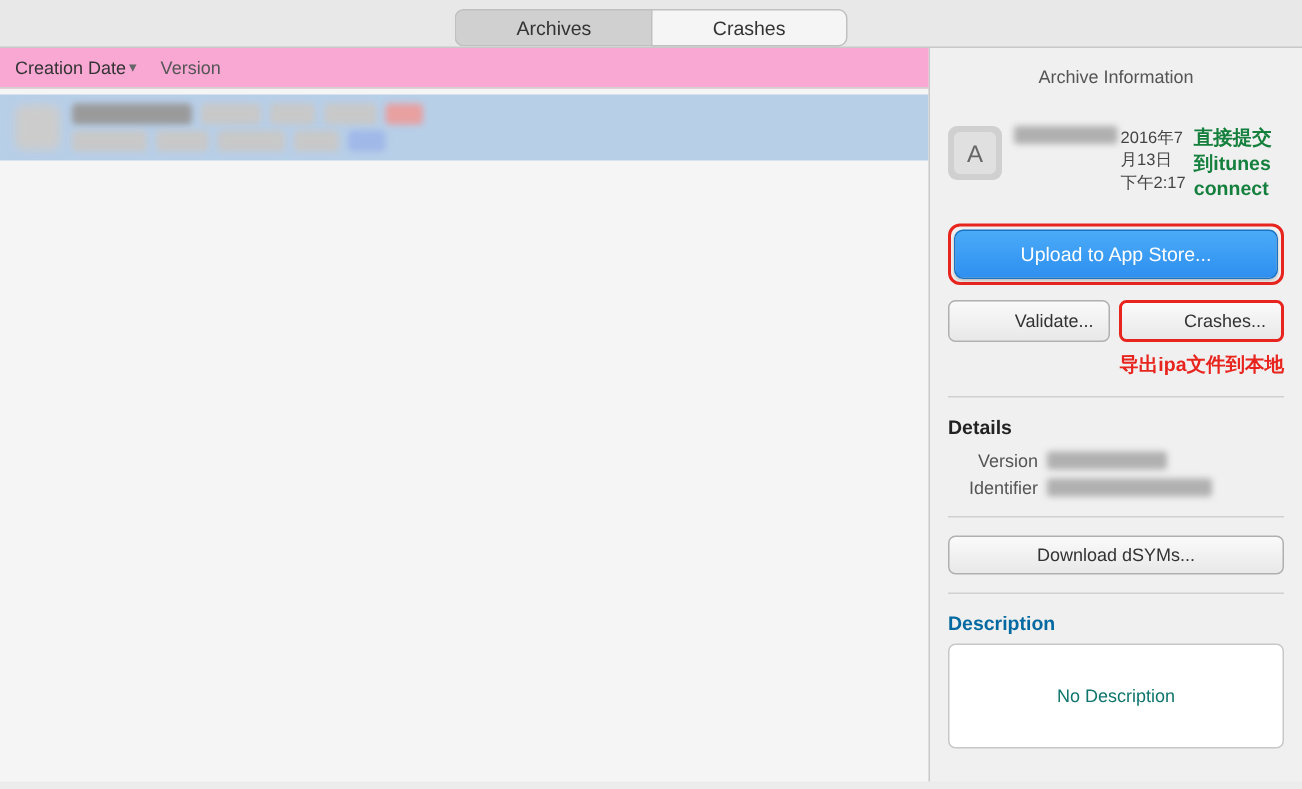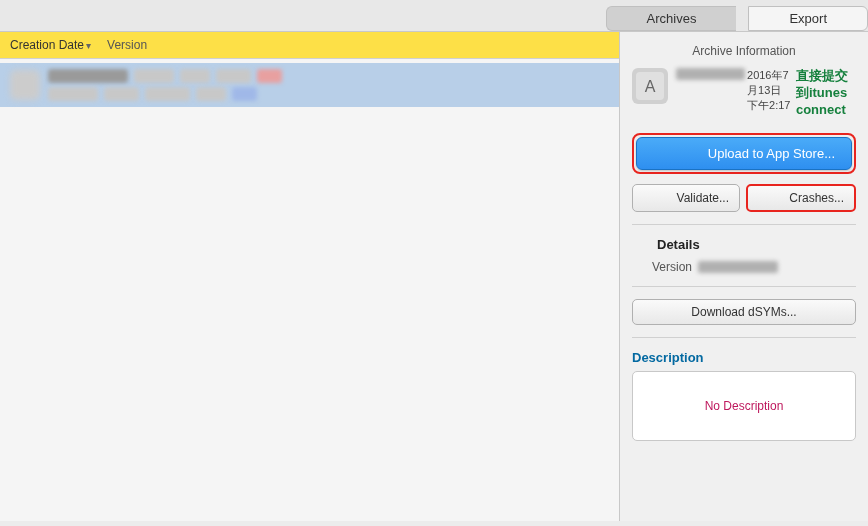--- a/index.html
+++ b/index.html
@@ -8,26 +8,26 @@
       background: #ececec;
       width: 868px;
       height: 526px;
       overflow: hidden;
       font-size: 13px;
     }
 
     
     .tab-bar {
       display: flex;
-      justify-content: flex-end;
+      justify-content: center;
       align-items: center;
       padding: 6px 0 0 0;
       background: #e8e8e8;
       border-bottom: 1px solid #c8c8c8;
-      gap: 12px;
+      gap: 0;
     }
     .tab-btn {
       padding: 4px 40px;
       background: #f5f5f5;
       border: 1px solid #c0c0c0;
       font-size: 13px;
       color: #333;
       cursor: pointer;
       outline: none;
     }
@@ -54,21 +54,21 @@
       background: #f5f5f5;
       border-right: 1px solid #c8c8c8;
       display: flex;
       flex-direction: column;
     }
 
     .list-header {
       display: flex;
       align-items: center;
       padding: 6px 10px;
-      background: #fde047;
+      background: #f9a8d4;
       border-bottom: 1px solid #d0d0d0;
       font-size: 12px;
       color: #333;
       gap: 6px;
     }
     .list-header .col-creation {
       display: flex;
       align-items: center;
       gap: 2px;
       font-weight: 500;
@@ -144,21 +144,21 @@
       display: flex;
       flex-direction: column;
       padding: 12px;
       gap: 10px;
     }
 
     .archive-info-title {
       font-size: 12px;
       color: #555;
       text-align: center;
-      margin-bottom: 0;
+      margin-bottom: 16px;
     }
 
     
     .archive-header {
       display: flex;
       align-items: flex-start;
       gap: 8px;
       margin-bottom: 4px;
     }
     .archive-icon {
@@ -201,21 +201,21 @@
     .upload-btn {
       background: linear-gradient(180deg, #4aabf8 0%, #2e8ff0 100%);
       color: white;
       border: 1px solid #1a72c4;
       border-radius: 6px;
       padding: 8px 16px;
       font-size: 13px;
       font-weight: 500;
       cursor: pointer;
       width: 100%;
-      text-align: right;
+      text-align: center;
       box-shadow: 0 1px 2px rgba(0,0,0,0.2);
     }
     .upload-btn-wrapper {
       border: 2px solid #e8241e;
       border-radius: 8px;
       padding: 2px;
     }
 
     
     .action-row {
@@ -250,21 +250,20 @@
     .details-section {
       display: flex;
       flex-direction: column;
       gap: 4px;
     }
     .details-title {
       font-size: 13px;
       font-weight: bold;
       color: #222;
       margin-bottom: 4px;
-      margin-left: 25px;
     }
     .detail-row {
       display: flex;
       align-items: center;
       gap: 6px;
       font-size: 12px;
     }
     .detail-label {
       color: #555;
       width: 60px;
@@ -306,35 +305,35 @@
     }
     .description-box {
       border: 1px solid #c8c8c8;
       border-radius: 5px;
       background: white;
       min-height: 70px;
       display: flex;
       align-items: center;
       justify-content: center;
       font-size: 12px;
-      color: #be185d;
+      color: #0f766e;
     }
 
     .divider {
       height: 1px;
       background: #d0d0d0;
       margin: 2px 0;
     }
   </style>
 </head>
 <body>
 
 <div class="tab-bar">
   <button class="tab-btn active">Archives</button>
-  <button class="tab-btn">Export</button>
+  <button class="tab-btn">Crashes</button>
 </div>
 
 <div class="main-area">
 
   <div class="left-panel">
 
     <div class="list-header">
       <div class="col-creation">
         <span>Creation Date</span>
         <span class="sort-arrow">▾</span>
@@ -384,29 +383,34 @@
     </div>
 
     <div class="upload-btn-wrapper">
       <button class="upload-btn">Upload to App Store...</button>
     </div>
 
     <div class="action-row">
       <button class="action-btn">Validate...</button>
       <button class="action-btn highlighted">Crashes...</button>
     </div>
+    <div class="export-annotation">导出ipa文件到本地</div>
 
     <div class="divider"></div>
 
     <div class="details-section">
       <div class="details-title">Details</div>
       <div class="detail-row">
         <span class="detail-label">Version</span>
         <div class="detail-value-blur" style="width:80px;"></div>
       </div>
+      <div class="detail-row">
+        <span class="detail-label">Identifier</span>
+        <div class="detail-value-blur" style="width:110px;"></div>
+      </div>
     </div>
 
     <div class="divider"></div>
 
     <button class="dsyms-btn">Download dSYMs...</button>
 
     <div class="divider"></div>
 
     <div class="description-section">
       <div class="description-title">Description</div>

